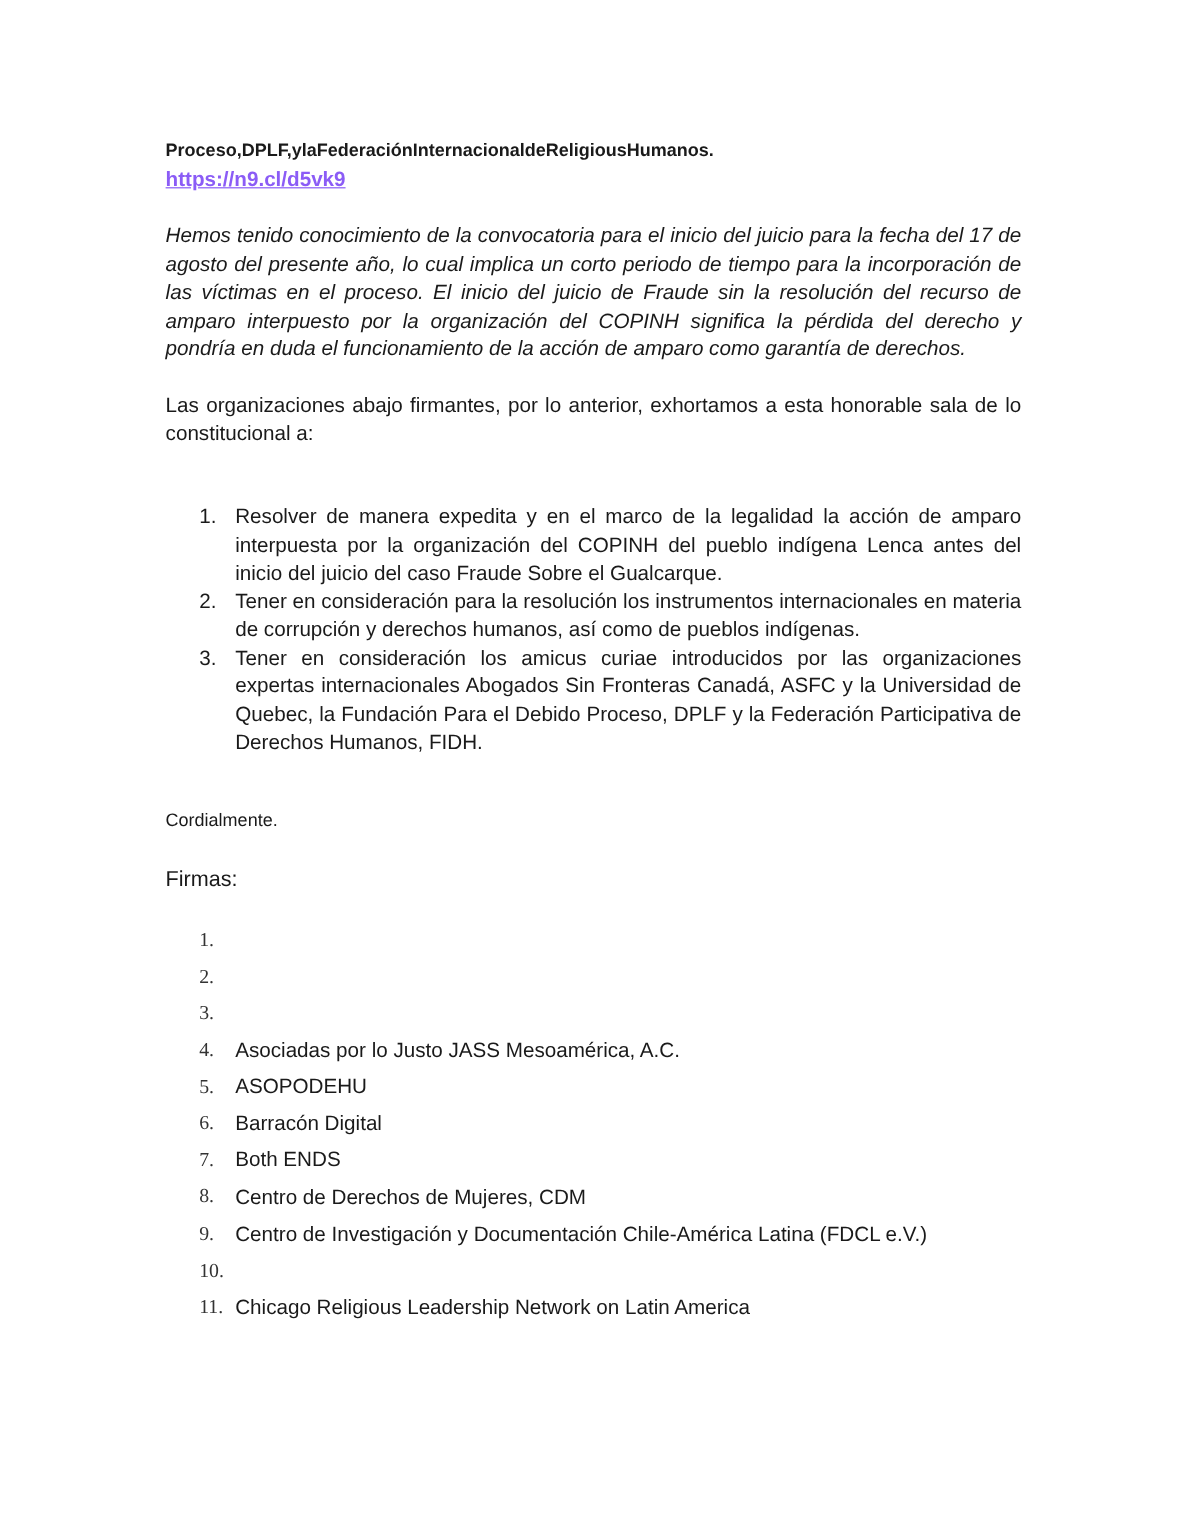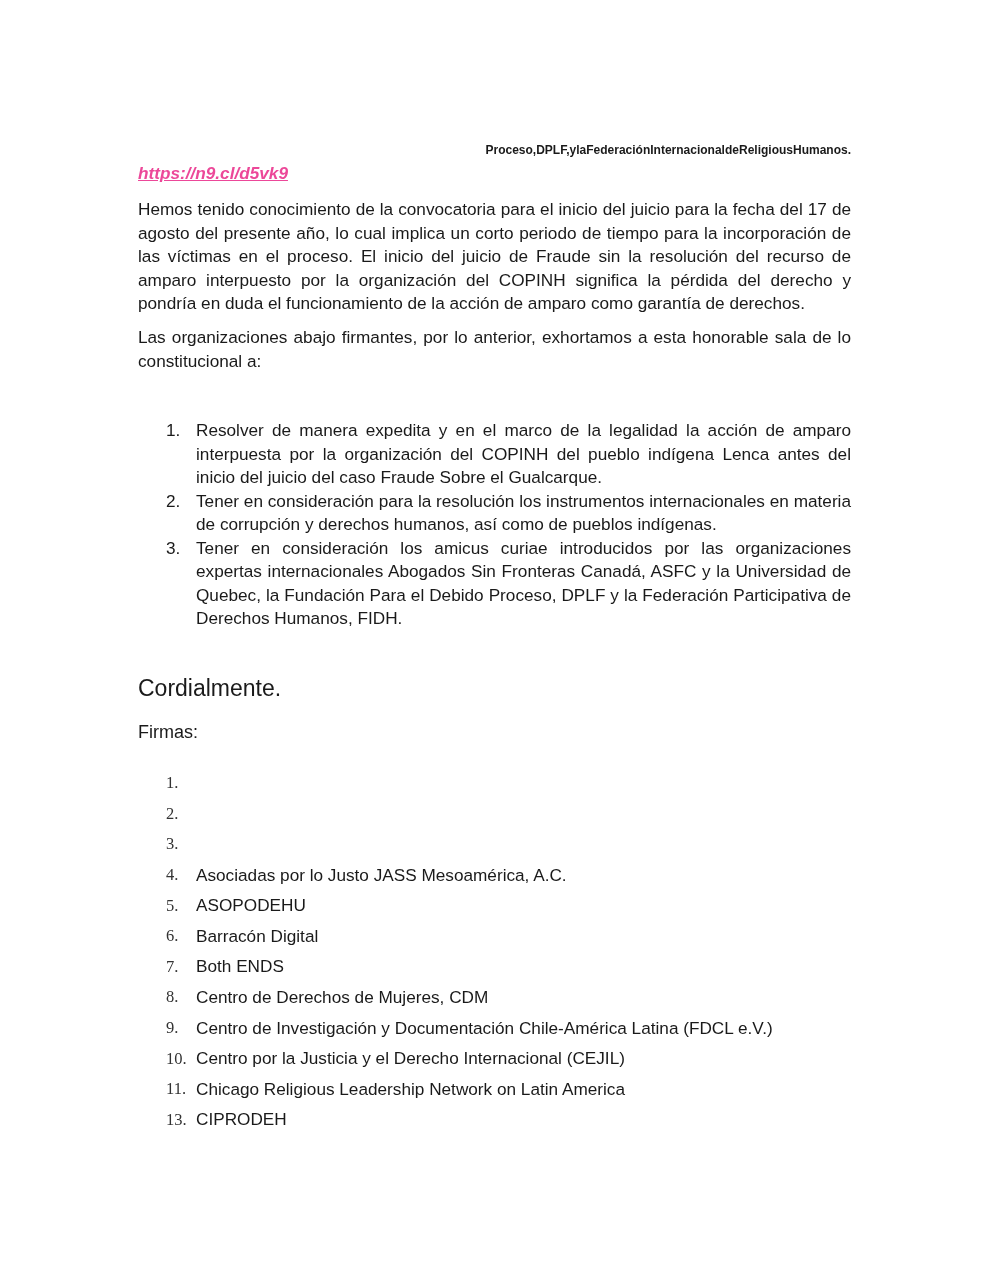--- a/index.html
+++ b/index.html
@@ -1,30 +1,30 @@
 <!DOCTYPE html>
 <html><head>
 <meta charset="utf-8">
 <style>
   html, body { margin:0; padding:0; background:#ffffff; }
   body { width:989px; height:1280px; position:relative; overflow:hidden;
          font-family:"Liberation Sans", sans-serif; color:#1a1a1a; }
   .page { position:absolute; left:138px; top:0; width:713px; }
   .para { font-size:17.2px; line-height:23.5px; text-align:justify; margin:0; }
-  .link { color:#ec4899; text-decoration:underline; font-weight:bold;font-style:italic; }
+  .link { color:#8b5cf6; text-decoration:underline; font-weight:bold; }
   .heading { position:absolute; top:114px; left:0; width:713px; }
-  .heading .line1 { display:flex; justify-content:flex-end; font-size:12px; font-weight:bold; line-height:24px;margin-top:24px; }
-  .p1 { position:absolute; top:198px; left:0; width:713px; }
+  .heading .line1 { display:flex; justify-content:flex-start; font-size:15px; font-weight:bold; line-height:24px; }
+  .p1 { position:absolute; top:185px; left:0; width:713px;font-style:italic; }
   .p2 { position:absolute; top:326px; left:0; width:713px; }
   .req { position:absolute; top:419px; left:0; width:713px; }
   .req-item { display:flex; font-size:17.2px; line-height:23.5px; }
   .req-num { width:58px; text-align:right; padding-right:0; box-sizing:border-box; flex-shrink:0; }
   .req-num span { display:inline-block; width:30px; text-align:left; margin-left:28px; }
   .req-text { flex:1; text-align:justify; }
-  .closing { position:absolute; top:675px; left:0; font-size:23px; }
+  .closing { position:absolute; top:675px; left:0; font-size:15px; }
   .firmas { position:absolute; top:722px; left:0; font-size:18px; }
   .sigs { position:absolute; top:768px; left:0; width:713px; }
   .sig { display:flex; height:30.6px; align-items:center; font-size:17.2px; }
   .sig-num { width:58px; font-family:"Liberation Serif", serif; font-size:16.5px; color:#333; padding-left:28px; box-sizing:border-box; }
   .sig-text { flex:1; }
 </style>
 </head>
 <body>
 
 <div class="page">
@@ -96,25 +96,20 @@
     <div class="sig">
         <span class="sig-num">8.</span>
         <span class="sig-text">Centro de Derechos de Mujeres, CDM</span>
       </div>
     <div class="sig">
         <span class="sig-num">9.</span>
         <span class="sig-text">Centro de Investigación y Documentación Chile-América Latina (FDCL e.V.)</span>
       </div>
     <div class="sig">
         <span class="sig-num">10.</span>
-        <span class="sig-text">Centro por la Justicia y el Derecho Internacional (CEJIL)</span>
       </div>
     <div class="sig">
         <span class="sig-num">11.</span>
         <span class="sig-text">Chicago Religious Leadership Network on Latin America</span>
-      </div>
-    <div class="sig">
-        <span class="sig-num">13.</span>
-        <span class="sig-text">CIPRODEH</span>
       </div>
   </div>
 
 </div>
 
 </body></html>

